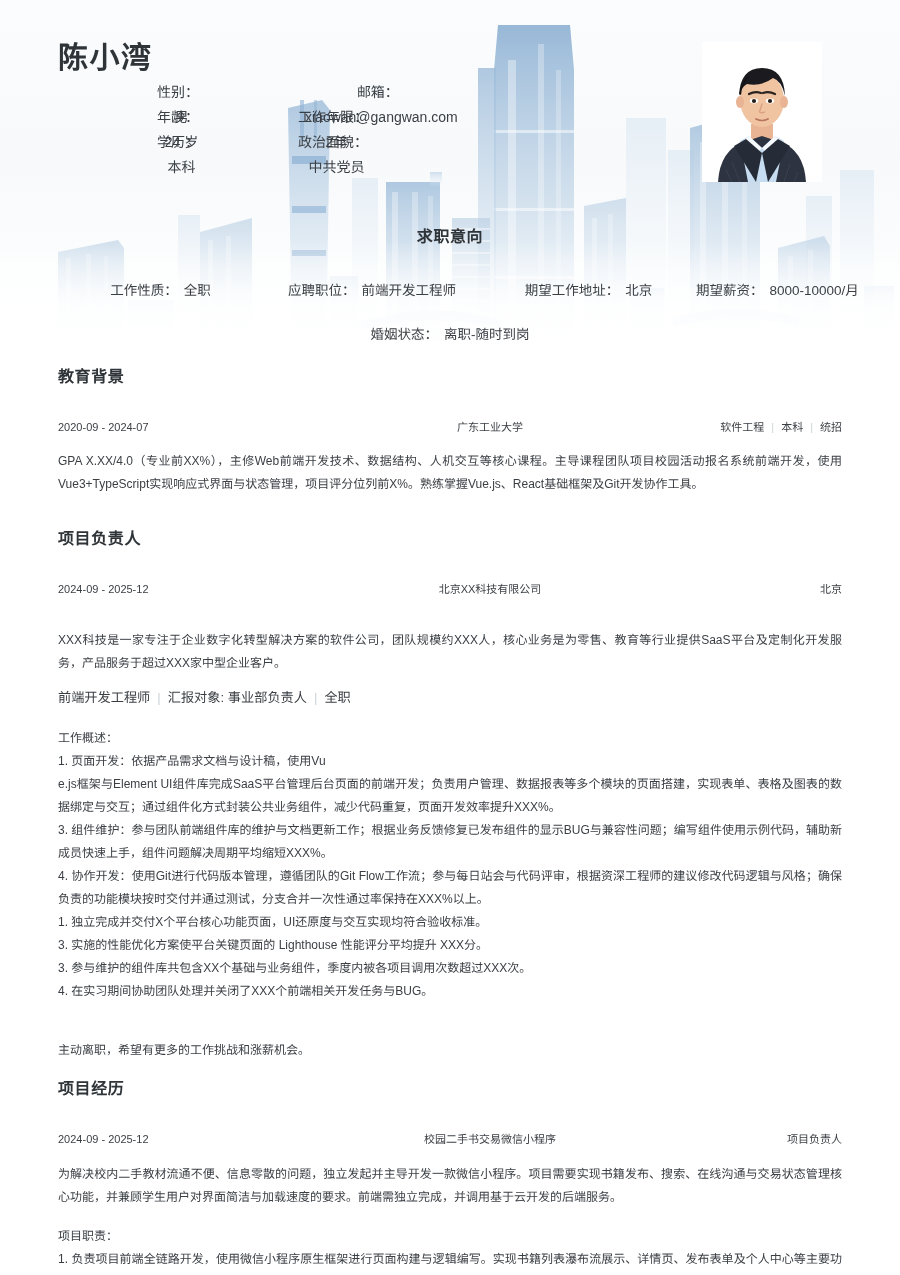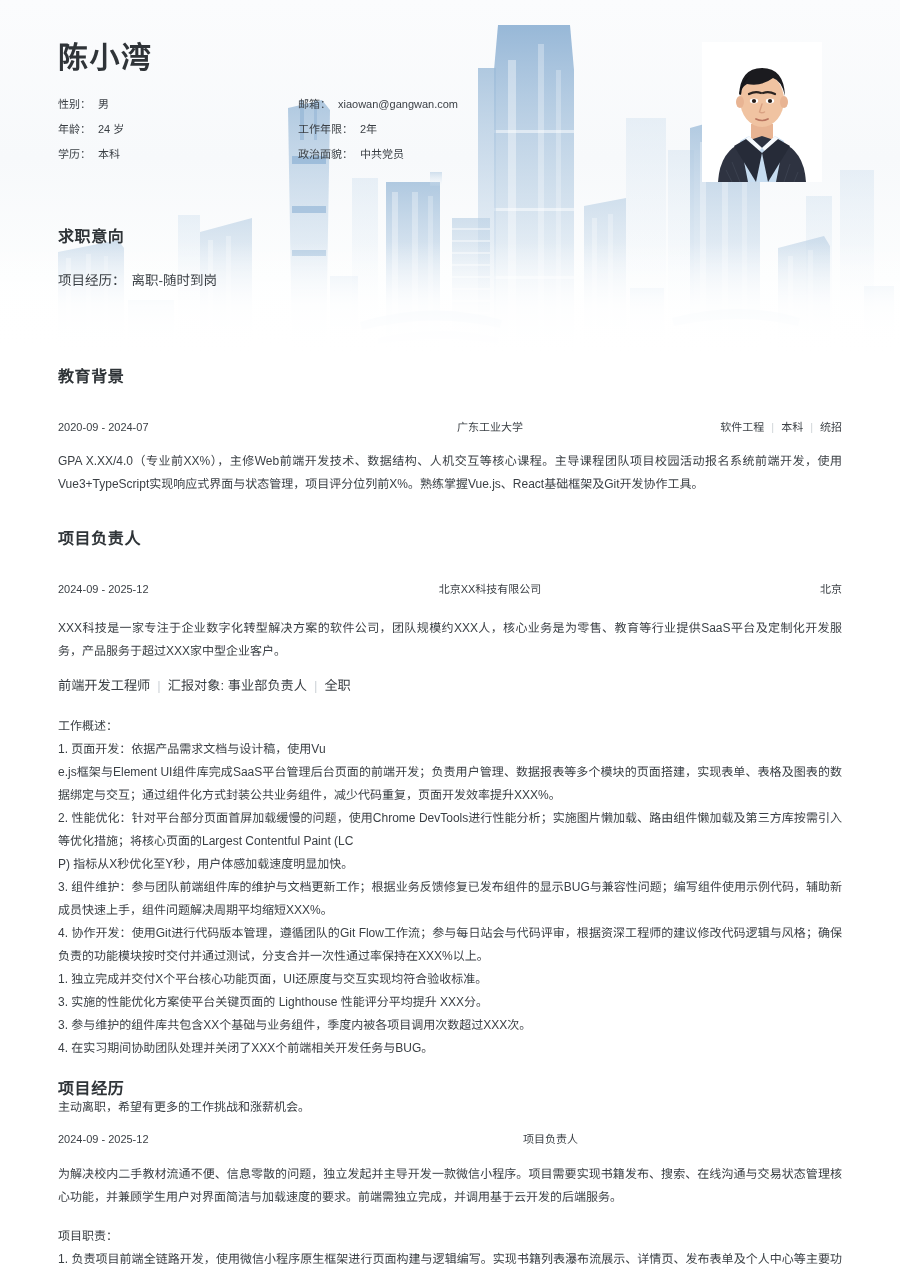--- a/index.html
+++ b/index.html
@@ -75,23 +75,24 @@
     width: 560px;
   }
   .info-row {
     display: flex;
     height: 25px;
     align-items: center;
   }
   .info-cell {
     display: flex;
     align-items: center;
-    font-size: 11px;
+    font-size: 14px;
     color: #3a3f44;
     line-height: 25px;
+    flex-direction: column;
   }
   .info-cell.col1 { width: 240px; }
   .info-cell .lbl { color: #3a3f44; }
   .info-cell .val { color: #3a3f44; margin-left: 7px; }
 
   
   .section { position: absolute; left: 58px; width: 784px; }
   .section-title {
     font-size: 16px;
     font-weight: 700;
@@ -337,73 +338,86 @@
           <span class="val">本科</span>
         </div>
         <div class="info-cell">
           <span class="lbl">政治面貌：</span>
           <span class="val">中共党员</span>
         </div>
       </div>
     </div>
   </div>
 
-  <div class="section" style="top:226px;">
+  <div class="section" style="top:226px;text-align:center;">
     <div class="section-title">求职意向</div>
+    <div class="intent-row1" style="margin-top:32px;">
+      <div class="cell c1">
+        <span class="lbl">工作性质：</span><span class="val">全职</span>
+      </div>
+      <div class="cell c2">
+        <span class="lbl">应聘职位：</span><span class="val">前端开发工程师</span>
+      </div>
+      <div class="cell c3">
+        <span class="lbl">期望工作地址：</span><span class="val">北京</span>
+      </div>
+      <div class="cell c4">
+        <span class="lbl">期望薪资：</span><span class="val">8000-10000/月</span>
+      </div>
+    </div>
     <div class="intent-row2">
-      <span class="lbl">项目经历：</span><span class="val">离职-随时到岗</span>
+      <span class="lbl">婚姻状态：</span><span class="val">离职-随时到岗</span>
     </div>
   </div>
 
   <div class="section" style="top:366px;">
     <div class="section-title">教育背景</div>
     <div class="meta-row" style="margin-top:29px;">
       <div class="m-left">2020-09 - 2024-07</div>
       <div class="m-center">广东工业大学</div>
       <div class="m-right"><span>软件工程</span><span class="pipe">|</span><span>本科</span><span class="pipe">|</span><span>统招</span></div>
     </div>
     <div class="body-text" style="margin-top:13px;">GPA X.XX/4.0（专业前XX%），主修Web前端开发技术、数据结构、人机交互等核心课程。主导课程团队项目校园活动报名系统前端开发，使用Vue3+TypeScript实现响应式界面与状态管理，项目评分位列前X%。熟练掌握Vue.js、React基础框架及Git开发协作工具。</div>
   </div>
 
   <div class="section" style="top:528px;">
     <div class="section-title">项目负责人</div>
     <div class="meta-row" style="margin-top:29px;">
       <div class="m-left">2024-09 - 2025-12</div>
       <div class="m-center">北京XX科技有限公司</div>
       <div class="m-right">北京</div>
     </div>
-    <div class="body-text" style="margin-top:18px;">XXX科技是一家专注于企业数字化转型解决方案的软件公司，团队规模约XXX人，核心业务是为零售、教育等行业提供SaaS平台及定制化开发服务，产品服务于超过XXX家中型企业客户。</div>
+    <div class="body-text" style="margin-top:30px;">XXX科技是一家专注于企业数字化转型解决方案的软件公司，团队规模约XXX人，核心业务是为零售、教育等行业提供SaaS平台及定制化开发服务，产品服务于超过XXX家中型企业客户。</div>
     <div class="subrole" style="margin-top:12px;">
       <span>前端开发工程师</span>
         <span class="pipe">|</span>
         <span>汇报对象: 事业部负责人</span>
         <span class="pipe">|</span>
         <span>全职</span>
     </div>
 
     <div class="body-text" style="margin-top:18px;">工作概述：</div>
     <div class="body-text">1. 页面开发：依据产品需求文档与设计稿，使用Vu
 e.js框架与Element UI组件库完成SaaS平台管理后台页面的前端开发；负责用户管理、数据报表等多个模块的页面搭建，实现表单、表格及图表的数据绑定与交互；通过组件化方式封装公共业务组件，减少代码重复，页面开发效率提升XXX%。</div>
-    <div class="body-text">2. 性能优化：针对平台部分页面首屏加载缓慢的问题，使用Chrome DevTools进行性能分析；实施图片懒加载、路由组件懒加载及第三方库按需引入等优化措施；将核心页面的Largest Contentful Paint (LC
-P) 指标从X秒优化至Y秒，用户体感加载速度明显加快。</div>
     <div class="body-text">3. 组件维护：参与团队前端组件库的维护与文档更新工作；根据业务反馈修复已发布组件的显示BUG与兼容性问题；编写组件使用示例代码，辅助新成员快速上手，组件问题解决周期平均缩短XXX%。</div>
     <div class="body-text">4. 协作开发：使用Git进行代码版本管理，遵循团队的Git Flow工作流；参与每日站会与代码评审，根据资深工程师的建议修改代码逻辑与风格；确保负责的功能模块按时交付并通过测试，分支合并一次性通过率保持在XXX%以上。</div>
 
     <div class="body-text">1. 独立完成并交付X个平台核心功能页面，UI还原度与交互实现均符合验收标准。</div>
     <div class="body-text">3. 实施的性能优化方案使平台关键页面的 Lighthouse 性能评分平均提升 XXX分。</div>
     <div class="body-text">3. 参与维护的组件库共包含XX个基础与业务组件，季度内被各项目调用次数超过XXX次。</div>
     <div class="body-text">4. 在实习期间协助团队处理并关闭了XXX个前端相关开发任务与BUG。</div>
 
     <div class="body-text" style="margin-top:36px;">主动离职，希望有更多的工作挑战和涨薪机会。</div>
   </div>
 
   <div class="section" style="top:1078px;">
     <div class="section-title">项目经历</div>
     <div class="meta-row" style="margin-top:29px;">
       <div class="m-left">2024-09 - 2025-12</div>
+      <div class="m-center">校园二手书交易微信小程序</div>
       <div class="m-right">项目负责人</div>
     </div>
     <div class="body-text" style="margin-top:14px;">为解决校内二手教材流通不便、信息零散的问题，独立发起并主导开发一款微信小程序。项目需要实现书籍发布、搜索、在线沟通与交易状态管理核心功能，并兼顾学生用户对界面简洁与加载速度的要求。前端需独立完成，并调用基于云开发的后端服务。</div>
     <div class="body-text" style="margin-top:16px;">项目职责：</div>
     <div class="body-text">1. 负责项目前端全链路开发，使用微信小程序原生框架进行页面构建与逻辑编写。实现书籍列表瀑布流展示、详情页、发布表单及个人中心等主要功能模块。</div>
   </div>
 
 </div>
 
 </body></html>

